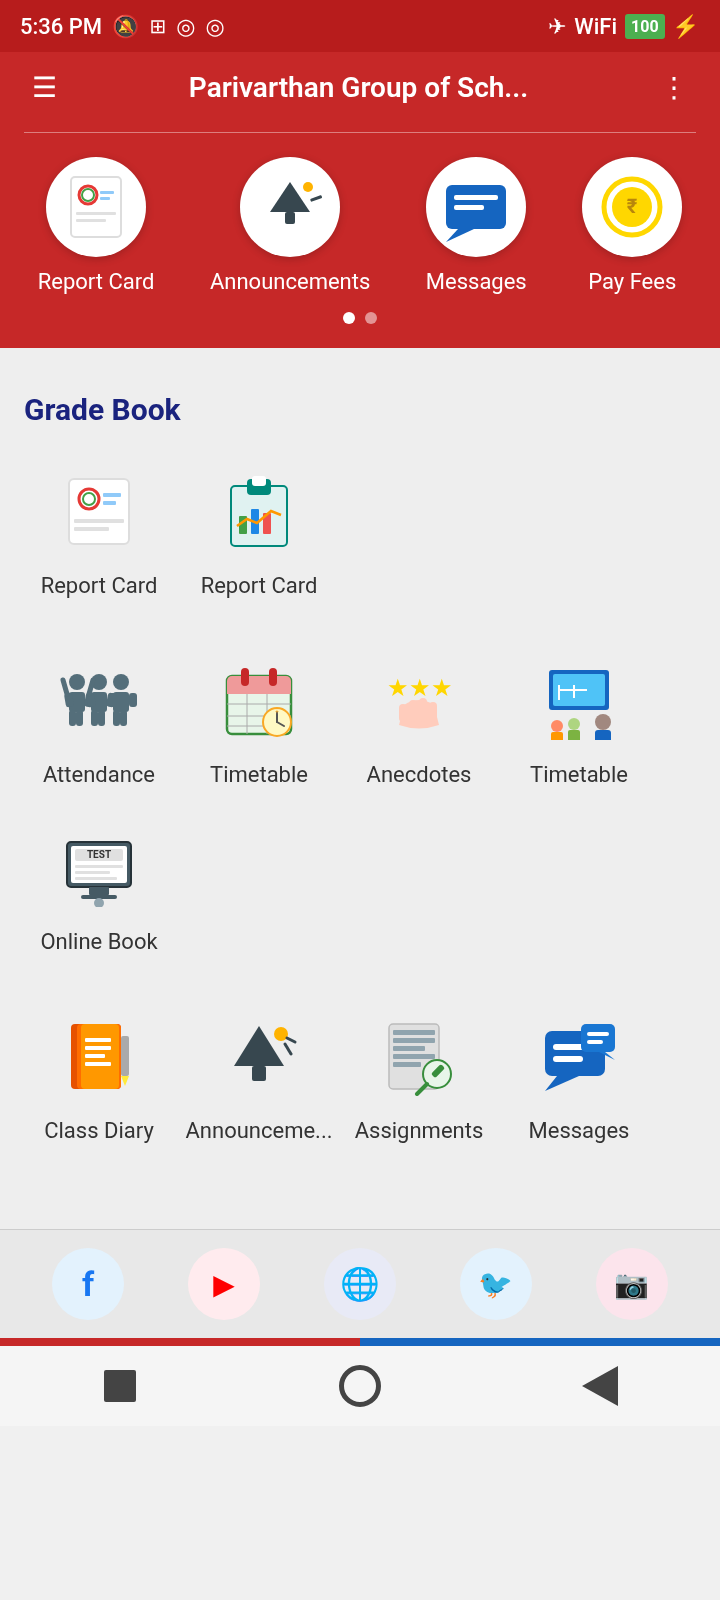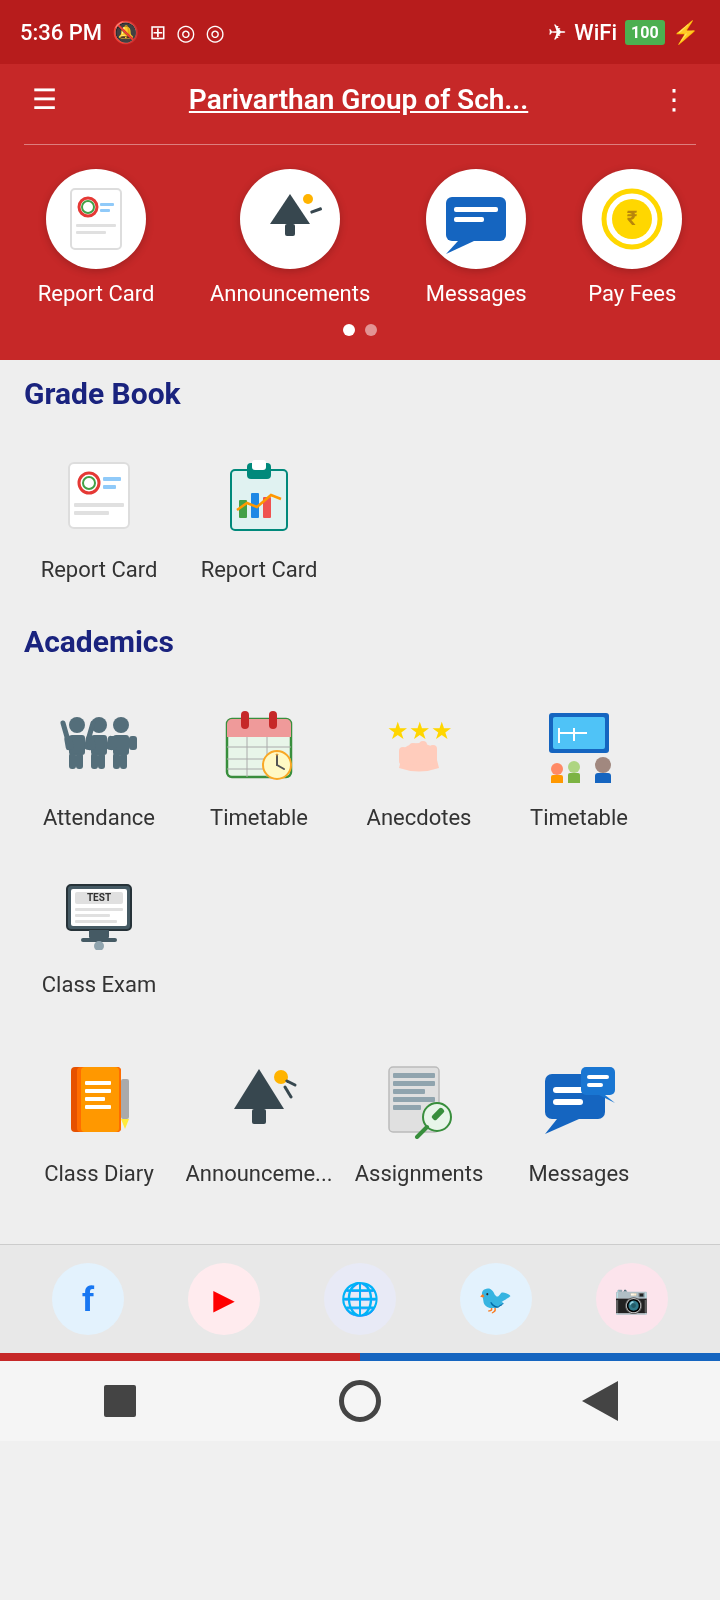--- a/index.html
+++ b/index.html
@@ -15,21 +15,21 @@
     
     .status-bar {
       background: #b71c1c;
       color: white;
       font-size: 22px;
       font-weight: 500;
       display: flex;
       justify-content: space-between;
       align-items: center;
       padding: 10px 20px;
-      height: 64px;
+      height: 52px;
       gap: 9px;
     }
     .status-left { display: flex; align-items: center; gap: 10px; }
     .status-right { display: flex; align-items: center; gap: 8px; }
     .battery-box {
       display: inline-flex; align-items: center;
       border: 2px solid #4caf50; border-radius: 3px;
       padding: 1px 4px; font-size: 16px; color: #4caf50;
       background: #4caf50; color: white; font-weight: bold;
     }
@@ -42,21 +42,20 @@
       align-items: center;
       justify-content: space-between;
       padding: 0 24px;
       height: 70px;
     }
     .app-bar-title {
       font-size: 28px;
       font-weight: 600;
       flex: 1;
       text-align: center;
-      text-decoration: underline;
     }
     .hamburger-icon, .more-icon {
       font-size: 28px;
       cursor: pointer;
       padding: 8px;
     }
 
     
     .banner-section {
       background: #c62828;
@@ -104,21 +103,21 @@
     .dot {
       width: 12px; height: 12px;
       border-radius: 50%;
       background: rgba(255,255,255,0.5);
     }
     .dot.active { background: white; }
 
     
     .main-content {
       background: #eeeeee;
-      padding: 16px 24px;
+      padding: 44px 24px;
     }
 
     
     .section { margin-bottom: 32px; }
     .section-title {
       font-size: 30px;
       font-weight: 700;
       color: #1a237e;
       margin-bottom: 24px;
     }
@@ -334,21 +333,20 @@
             <polyline points="18,55 28,48 38,52 52,40 62,44" fill="none" stroke="#ff9800" stroke-width="2.5"></polyline>
           </svg>
         </div>
         <span class="item-label">Report Card</span>
       </div>
 
     </div>
   </div>
 
   <div class="section">
-    <div class="section-title">Academics</div>
     <div class="grid-items">
 
       <div class="grid-item">
         <div class="item-icon">
           <svg width="80" height="80" viewBox="0 0 80 80">
 
             <circle cx="18" cy="22" r="8" fill="#546e7a"></circle>
             <rect x="10" y="32" width="16" height="20" rx="3" fill="#546e7a"></rect>
             <rect x="6" y="33" width="8" height="14" rx="3" fill="#546e7a" transform="rotate(-10,10,40)"></rect>
             <rect x="26" y="33" width="8" height="14" rx="3" fill="#546e7a" transform="rotate(10,30,40)"></rect>
@@ -453,21 +451,21 @@
             <rect x="16" y="22" width="48" height="12" rx="2" fill="#e0e0e0"></rect>
             <text x="40" y="31" text-anchor="middle" font-size="10" font-weight="bold" fill="#333">TEST</text>
 
             <rect x="16" y="38" width="48" height="3" rx="1" fill="#e0e0e0"></rect>
             <rect x="16" y="44" width="35" height="3" rx="1" fill="#e0e0e0"></rect>
             <rect x="16" y="50" width="42" height="3" rx="1" fill="#e0e0e0"></rect>
 
             <circle cx="40" cy="76" r="5" fill="#90a4ae"></circle>
           </svg>
         </div>
-        <span class="item-label">Class Exam</span>
+        <span class="item-label">Online Book</span>
       </div>
 
     </div>
   </div>
 
   <div class="section">
     <div class="grid-items">
 
       <div class="grid-item">
         <div class="item-icon">

